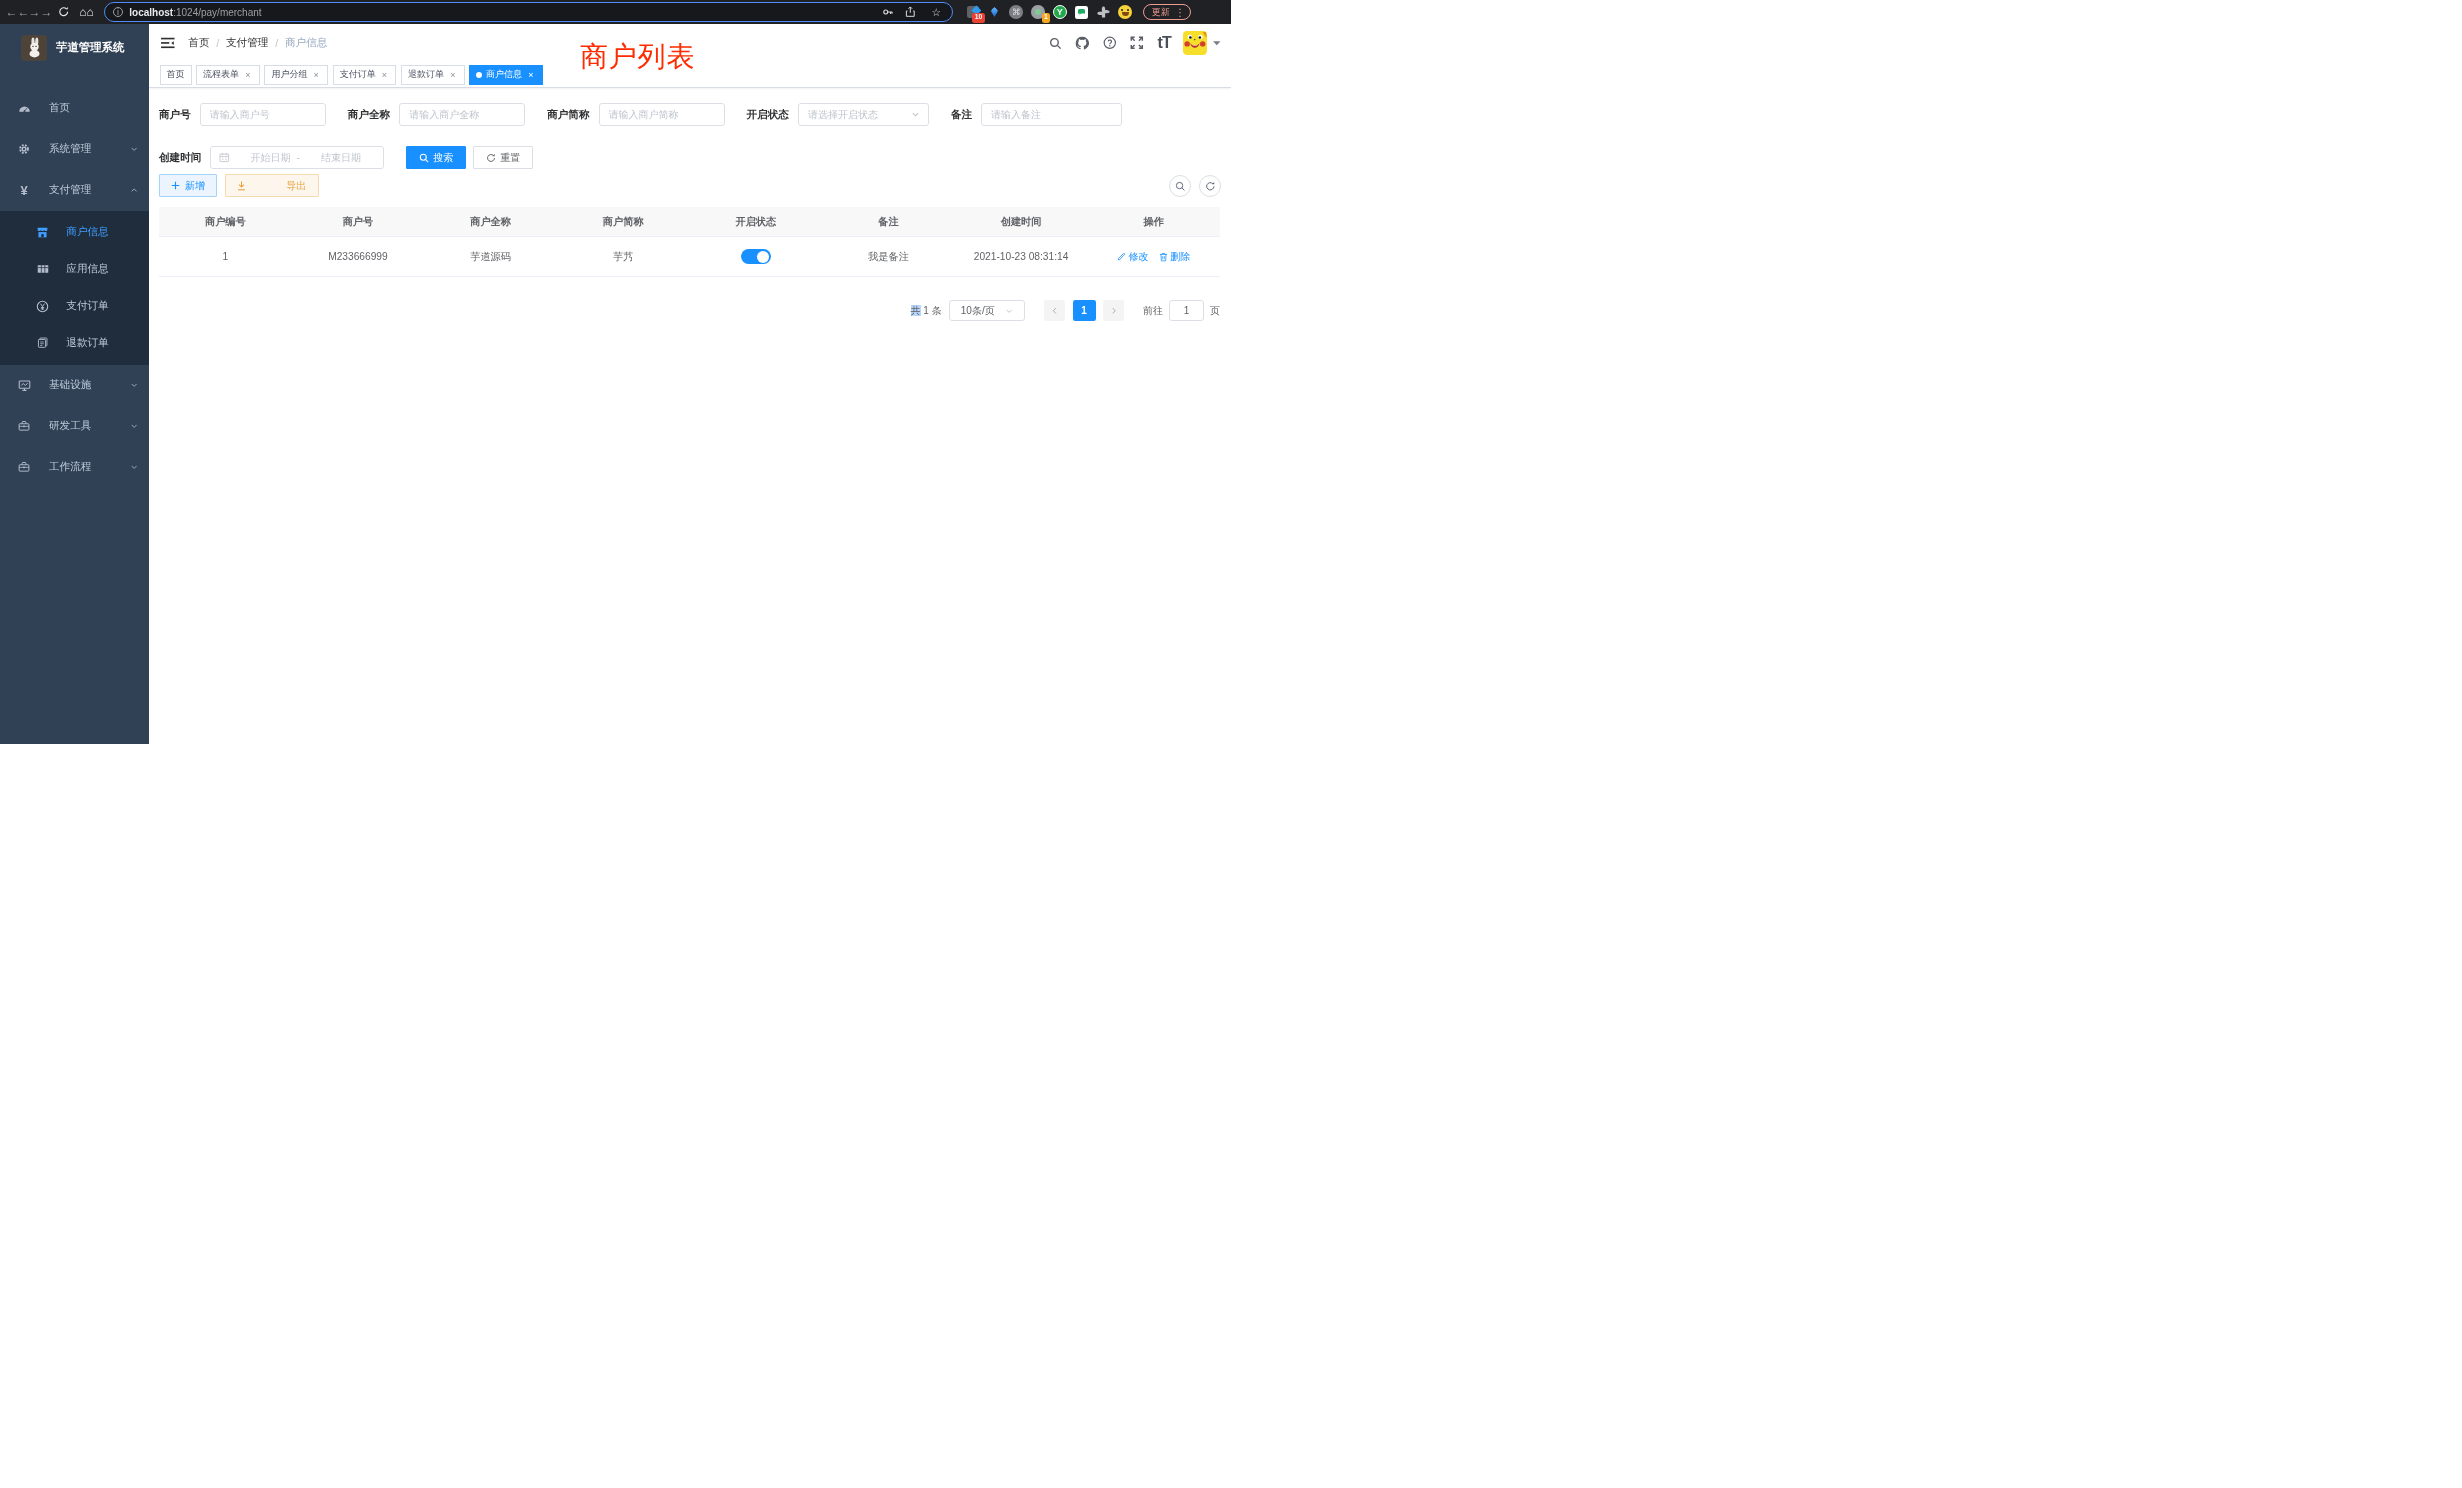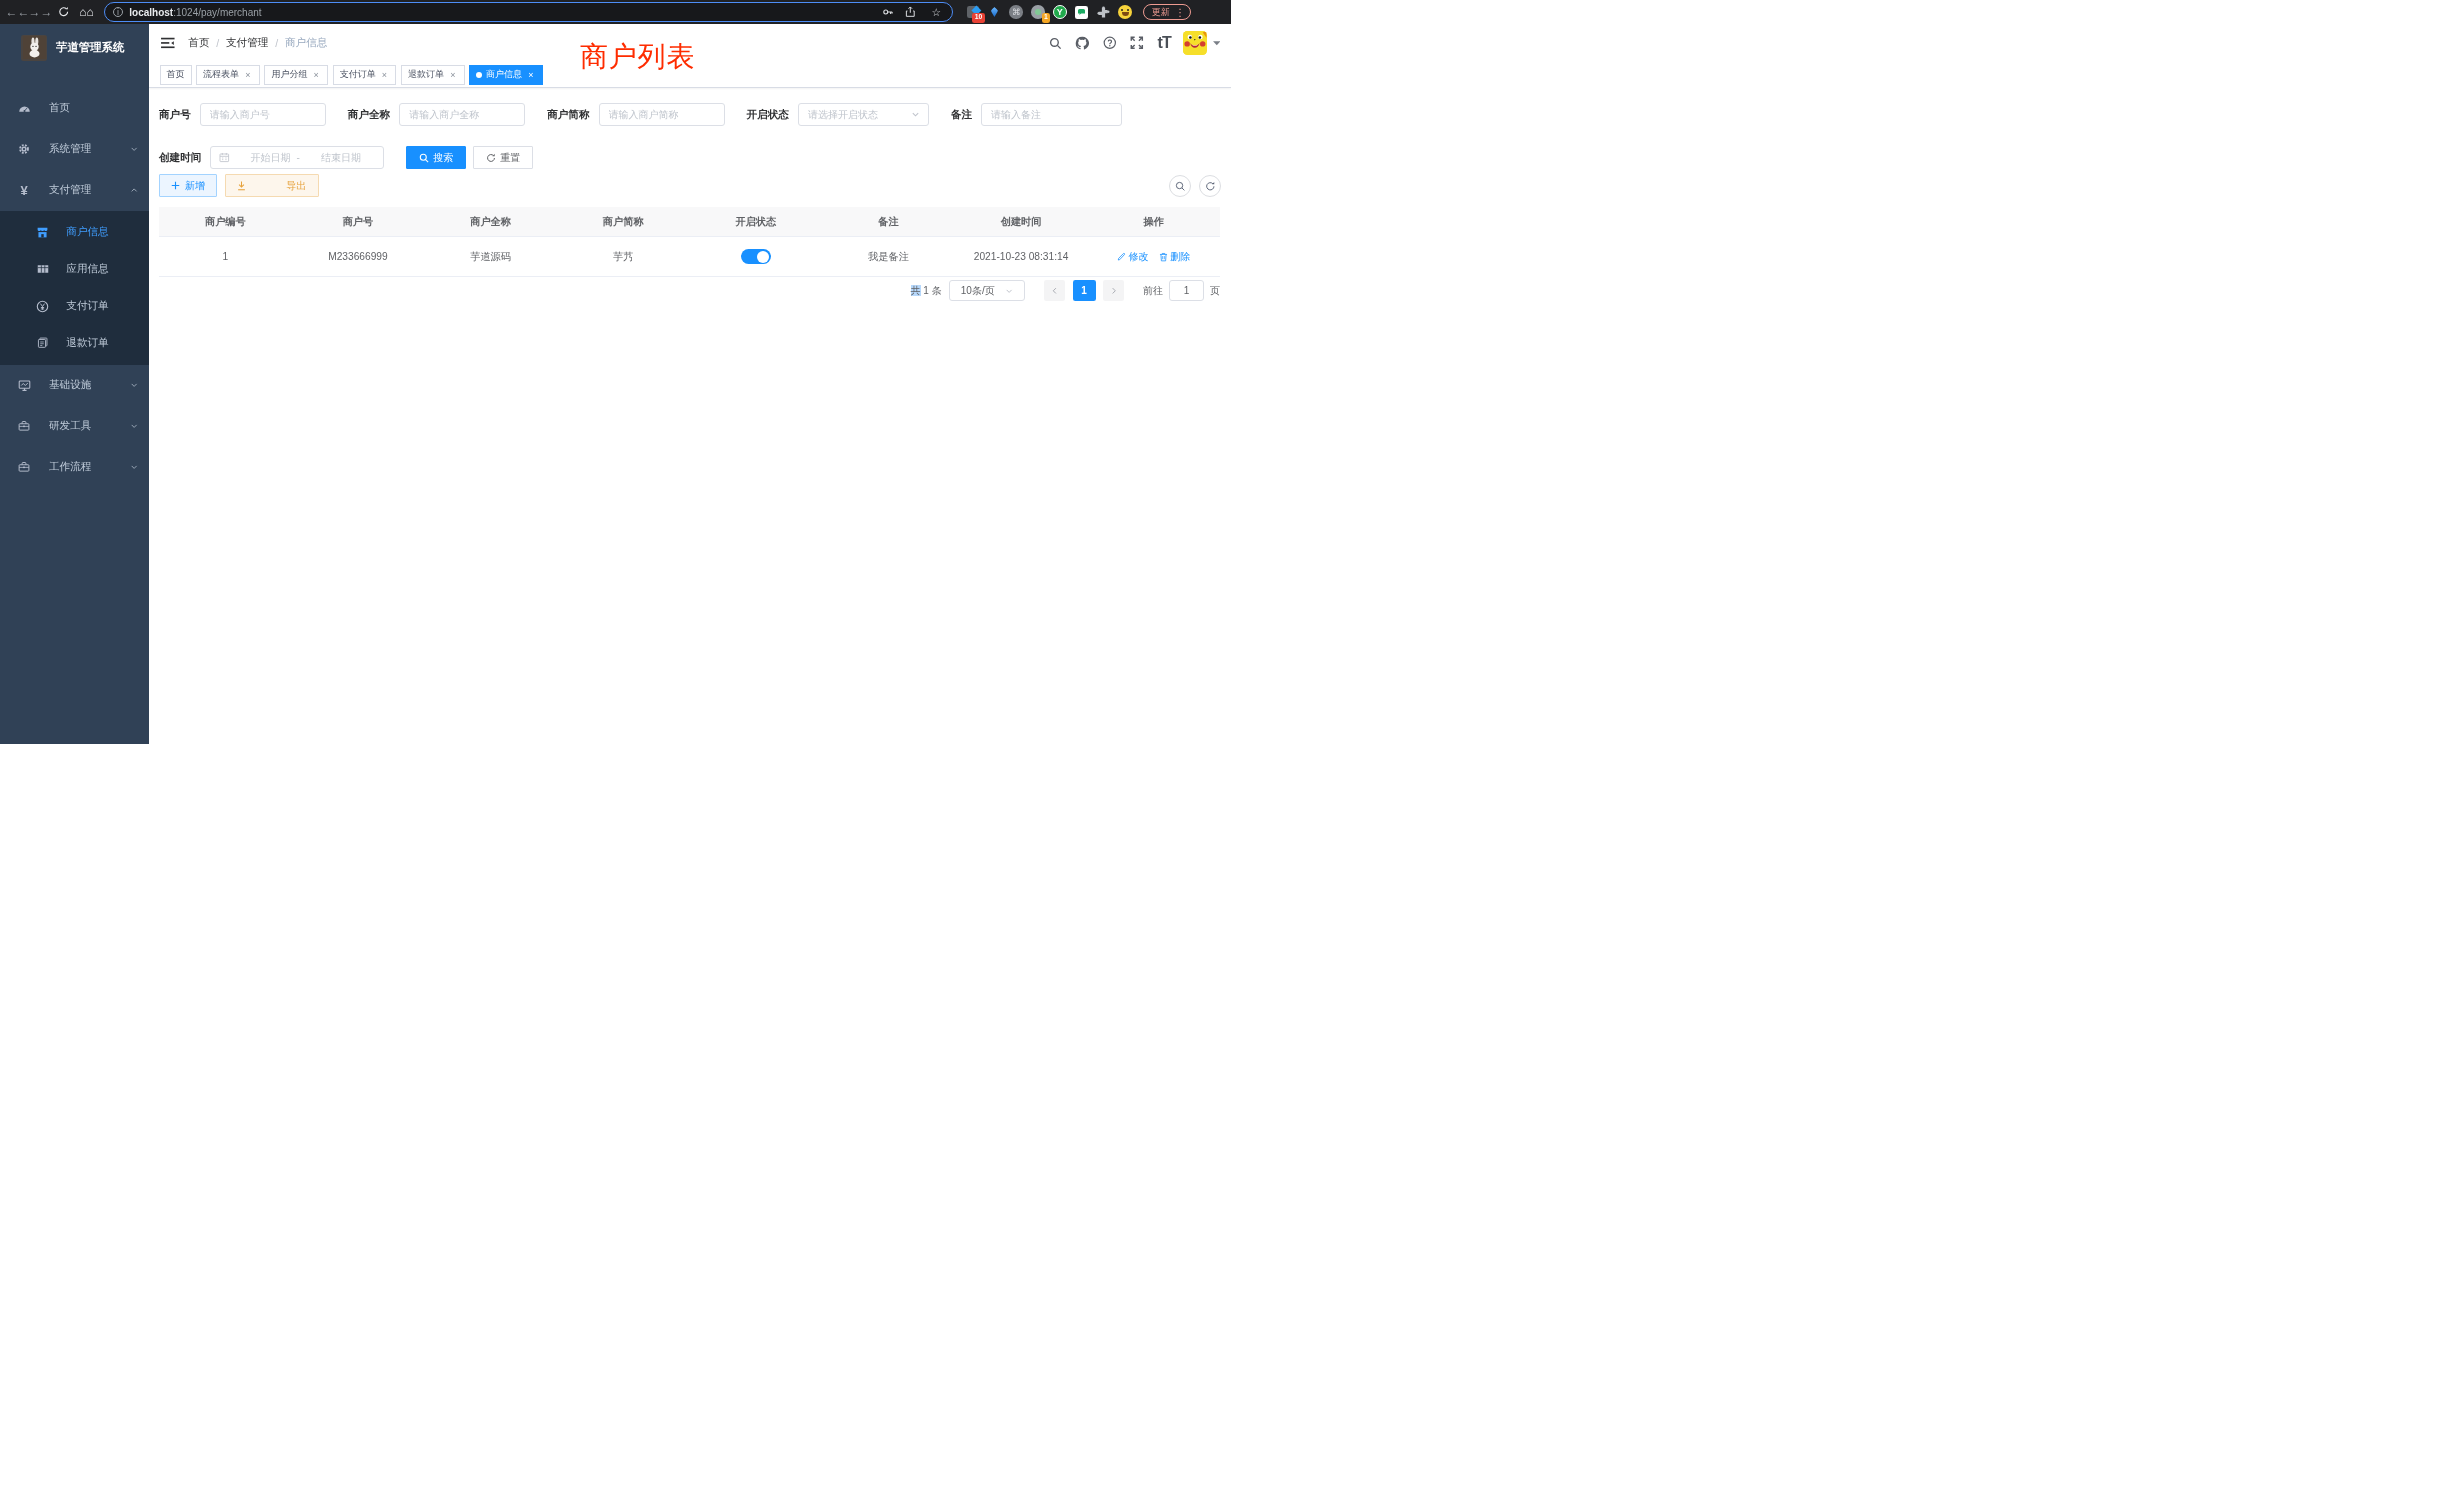--- a/index.html
+++ b/index.html
@@ -113,21 +113,21 @@
   .grid { width:1061px; border-bottom:0.8px solid #ebeef5; }
   .grow8 { display:grid; grid-template-columns:repeat(8,1fr); }
   .th { background:#f8f8f9; color:#606266; font-weight:700; font-size:10.2px; height:30px; display:flex; align-items:center; justify-content:center; border-bottom:0.8px solid #ebeef5; }
   .td { height:39px; display:flex; align-items:center; justify-content:center; font-size:10.2px; color:#606266; background:#fff; }
   .switch { width:30px; height:15px; border-radius:7.6px; background:#1890ff; position:relative; cursor:pointer; }
   .switch::after { content:""; position:absolute; right:1.5px; top:1.5px; width:12px; height:12px; background:#fff; border-radius:50%; }
   .op-link { color:#1890ff; font-size:10px; display:inline-flex; align-items:center; gap:2.3px; cursor:pointer; }
   .op-link + .op-link { margin-left:10.6px; }
 
   
-  .pager { display:flex; align-items:center; justify-content:flex-end; margin-top:3px; width:1061px; font-size:10px; color:#606266; gap:0; }
+  .pager { display:flex; align-items:center; justify-content:flex-end; margin-top:23px; width:1061px; font-size:10px; color:#606266; gap:0; }
   .total { margin-right:7.6px; font-weight:400; }
   .total .hl { background:#b7d8fb; }
   .psize { width:76px; height:21px; border:0.8px solid #dcdfe6; border-radius:3px; display:flex; align-items:center; justify-content:center; gap:10.6px; color:#606266; cursor:pointer; margin-right:15px; }
   .pbtn { min-width:21px; height:21px; background:#f4f4f5; color:#a8abb2; border-radius:2.3px; display:flex; align-items:center; justify-content:center; margin:0 3.8px; cursor:pointer; }
   .pbtn.cur { background:#1890ff; color:#fff; font-weight:700; min-width:23px; }
   .goto { display:flex; align-items:center; gap:6px; margin-left:15px; }
   .goto-inp { width:35px; height:21px; border:0.8px solid #dcdfe6; border-radius:3px; text-align:center; font-size:10px; color:#606266; outline:none; font-family:inherit; }
 
   svg { display:block; }
 </style>

